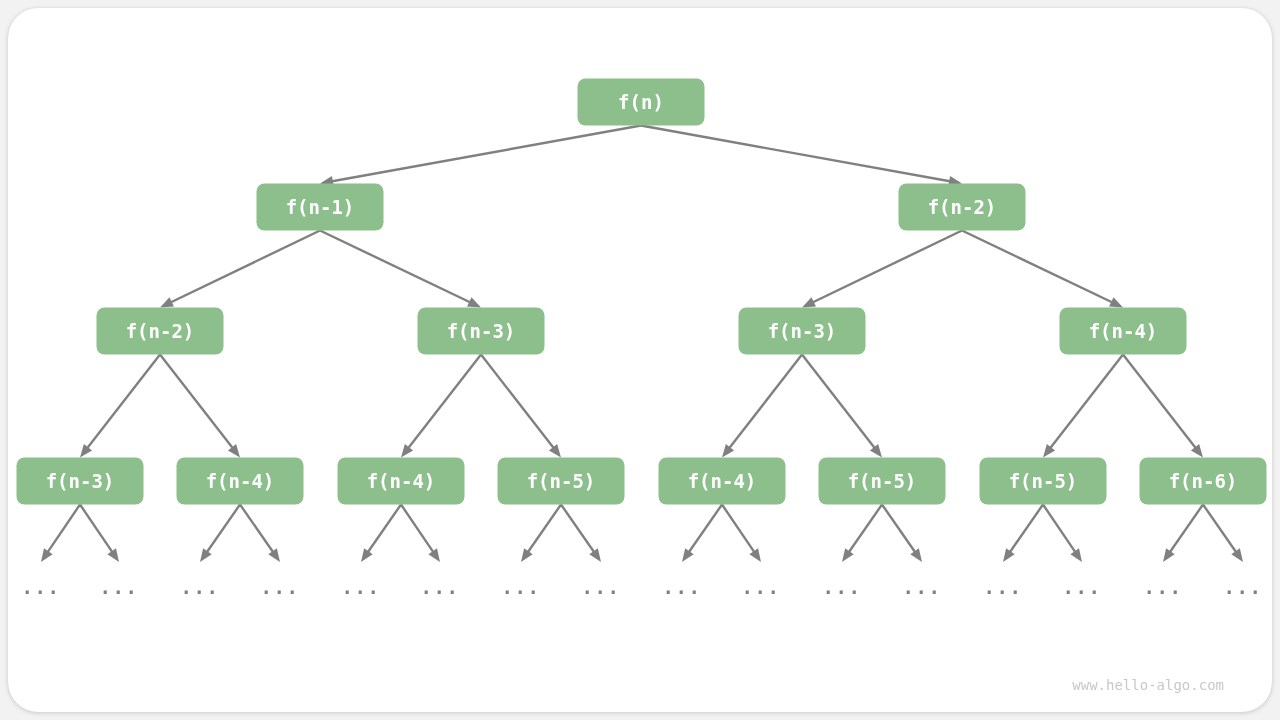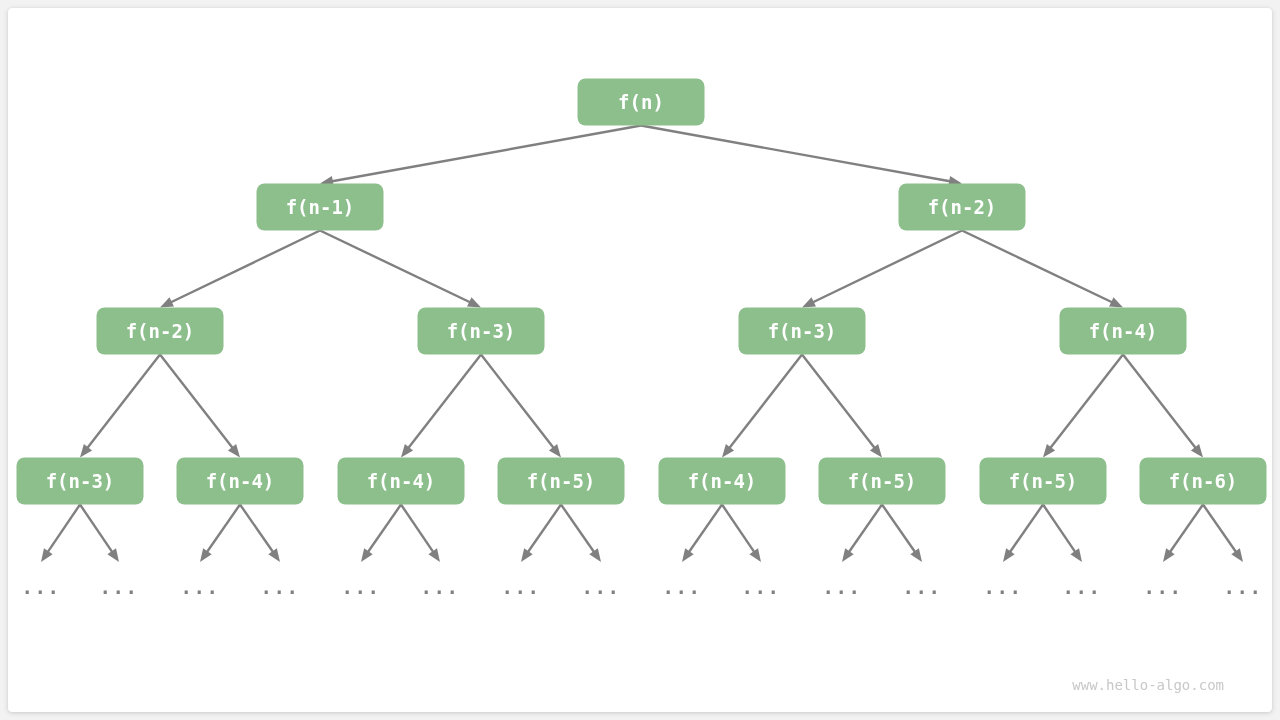--- a/index.html
+++ b/index.html
@@ -18,21 +18,21 @@
     height: 720px;
     background: #f2f2f2;
   }
   #card {
     position: absolute;
     left: 8px;
     top: 8px;
     width: 1264px;
     height: 704px;
     background: #ffffff;
-    border-radius: 4px;
+    border-radius: 30px;
     box-shadow: 0 1px 5px rgba(0,0,0,0.16), 0 0 1px rgba(0,0,0,0.10);
     overflow: hidden;
   }
   #diagram {
     position: absolute;
     left: 0;
     top: 0;
     width: 1264px;
     height: 704px;
     display: block;

